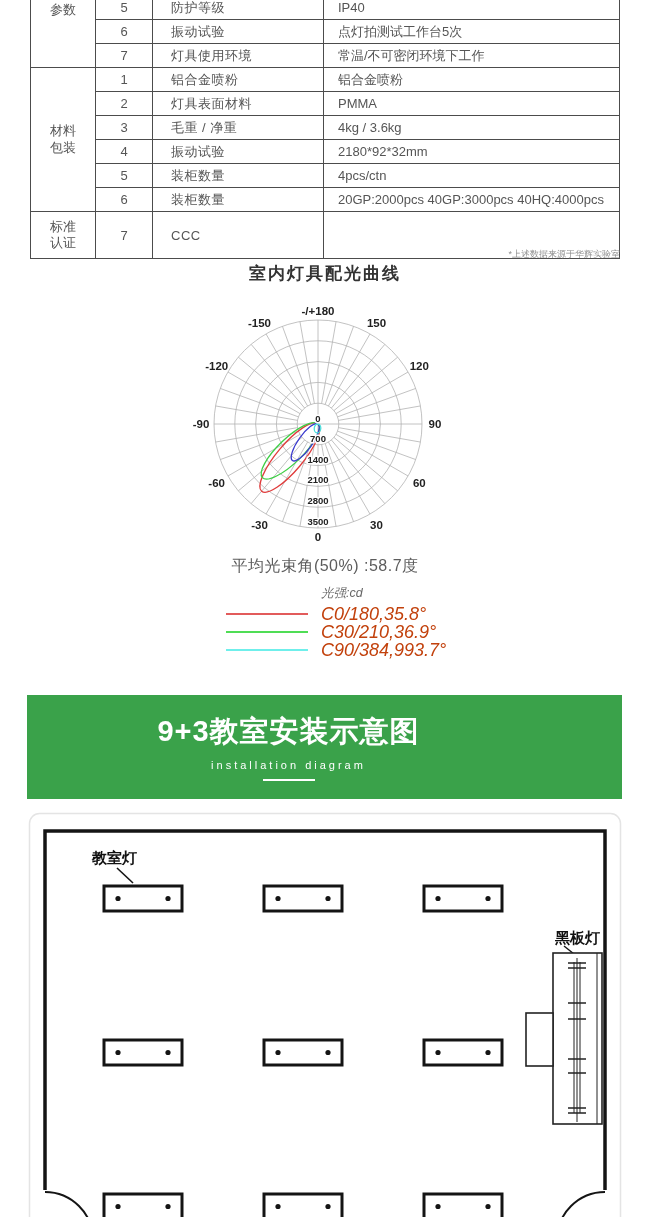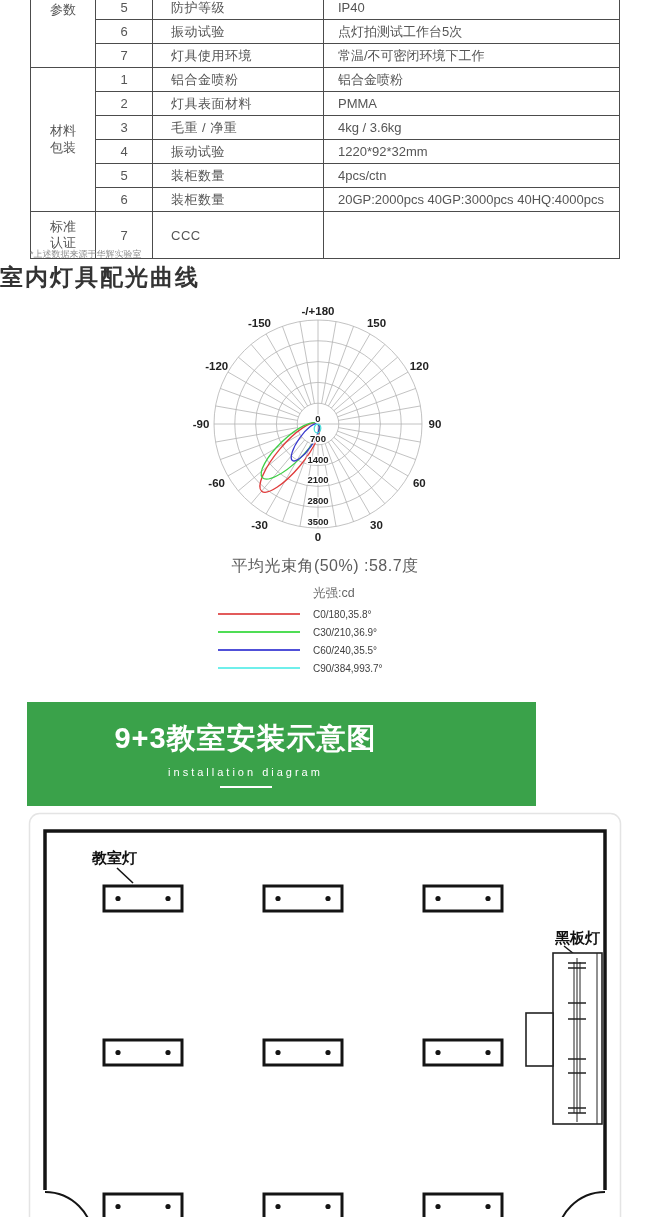--- a/index.html
+++ b/index.html
@@ -9,35 +9,35 @@
   .spec-wrap{position:absolute;left:30px;top:-5px;width:590px;}
   table.spec{border-collapse:collapse;width:590px;table-layout:fixed;}
   table.spec td{border:1px solid #4c4c4c;font-size:13px;color:#555;height:23px;padding:0;}
   table.spec td.col-group{width:64px;text-align:center;white-space:pre-line;line-height:1.25;}
   table.spec td.col-group.first{vertical-align:top;padding-top:6px;}
   table.spec td.col-num{width:56px;text-align:center;}
   table.spec td.col-name{width:152px;padding-left:18px;letter-spacing:.5px;}
   table.spec td.col-value{padding-left:14px;}
   table.spec tr.tall td{height:46px;}
   
-  .note{position:absolute;left:30px;top:248px;width:590px;
+  .note{position:absolute;left:30px;top:248px;width:590px;text-align:right;
         font-size:9px;color:#8f8f8f;}
   
-  .chart-title{position:absolute;left:0;top:262px;width:650px;
-               font-size:23px;font-weight:bold;color:#333;letter-spacing:2px;}
+  .chart-title{position:absolute;left:0;top:262px;width:650px;text-align:center;
+               font-size:17px;font-weight:bold;color:#333;letter-spacing:2px;}
   #polar{position:absolute;left:148px;top:296px;}
   .beam-text{position:absolute;left:0;top:556px;width:650px;text-align:center;
              font-size:16px;color:#5c5c5c;letter-spacing:.5px;}
-  .legend{position:absolute;left:218px;top:585px;width:260px;}
+  .legend{position:absolute;left:226px;top:585px;width:260px;font-style:italic;}
   .legend-unit{margin-left:95px;font-size:12.5px;color:#666;height:20px;}
   .legend-row{display:flex;align-items:center;height:18px;}
   .legend-line{width:82px;height:2px;margin-right:13px;flex:0 0 auto;}
-  .legend-label{font-size:10px;color:#404040;}
-  
-  .banner{position:absolute;left:27px;top:695px;width:509px;height:104px;color:#fff;margin-top:7px;}
+  .legend-label{font-size:18px;color:#c2410c;}
+  
+  .banner{position:absolute;left:27px;top:695px;width:595px;height:104px;color:#fff;}
   .banner-inner{transform:translateX(-36px);text-align:center;padding-top:17px;}
   .banner-title{font-size:29px;font-weight:bold;letter-spacing:1px;}
   .banner-sub{font-size:11px;letter-spacing:3px;margin-top:7px;}
   .banner-underline{width:52px;height:2px;background:#fff;margin:8px auto 0;}
   
   #room{position:absolute;left:28px;top:812px;}
   .plan-label{font-size:15px;font-weight:bold;fill:#111;}
 </style>
 </head>
 <body>
@@ -74,21 +74,21 @@
           <td class="col-value">PMMA</td>
         </tr>
         <tr>
           <td class="col-num">3</td>
           <td class="col-name">毛重 / 净重</td>
           <td class="col-value">4kg / 3.6kg</td>
         </tr>
         <tr>
           <td class="col-num">4</td>
           <td class="col-name">振动试验</td>
-          <td class="col-value">1220*92*32mm</td>
+          <td class="col-value">2180*92*32mm</td>
         </tr>
         <tr>
           <td class="col-num">5</td>
           <td class="col-name">装柜数量</td>
           <td class="col-value">4pcs/ctn</td>
         </tr>
         <tr>
           <td class="col-num">6</td>
           <td class="col-name">装柜数量</td>
           <td class="col-value">20GP:2000pcs 40GP:3000pcs 40HQ:4000pcs</td>
@@ -181,24 +181,20 @@
   <div id="legend-rows">
       <div class="legend-row">
         <div class="legend-line" style="background: rgb(226, 91, 91);"></div>
         <span class="legend-label">C0/180,35.8°</span>
       </div>
       <div class="legend-row">
         <div class="legend-line" style="background: rgb(79, 221, 85);"></div>
         <span class="legend-label">C30/210,36.9°</span>
       </div>
       <div class="legend-row">
-        <div class="legend-line" style="background: rgb(80, 80, 216);"></div>
-        <span class="legend-label">C60/240,35.5°</span>
-      </div>
-      <div class="legend-row">
         <div class="legend-line" style="background: rgb(111, 239, 235);"></div>
         <span class="legend-label">C90/384,993.7°</span>
       </div>
     </div>
 </div>
 
 <div class="banner" style="background: rgb(58, 162, 74);">
   <div class="banner-inner">
     <div class="banner-title">9+3教室安装示意图</div>
     <div class="banner-sub">installation diagram</div>

